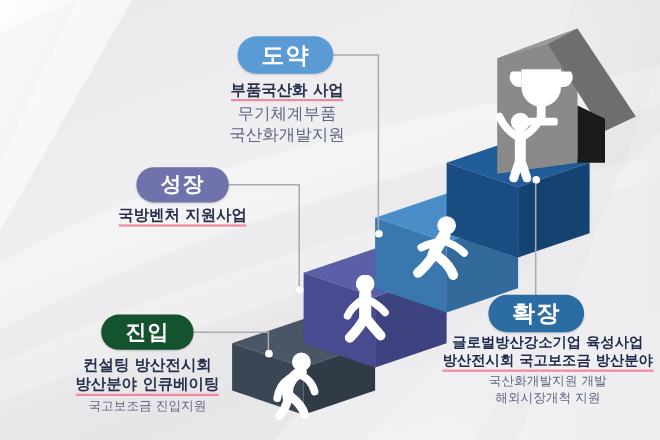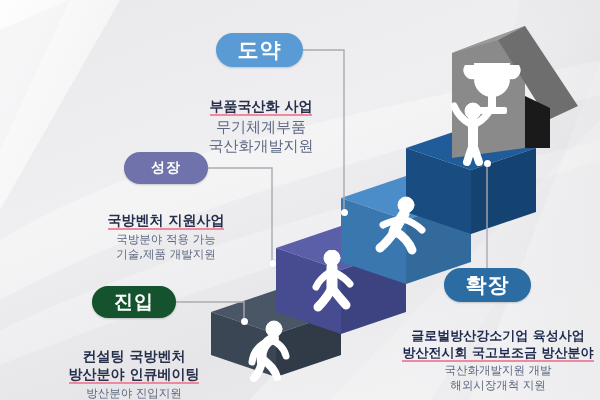--- a/index.html
+++ b/index.html
@@ -33,21 +33,21 @@
     display:flex;align-items:center;justify-content:center;
     border-radius:999px;
     color:#ffffff;
     font-weight:700;
     letter-spacing:1px;
     box-shadow:0 1px 2px rgba(0,0,0,.18);
     white-space:nowrap;
   }
 
   
-  .txt{position:absolute;text-align:center;white-space:nowrap;margin-top:24px;}
+  .txt{position:absolute;text-align:center;white-space:nowrap;}
   .txt .main{
     font-weight:700;
     line-height:1.28;
   }
   .txt .sub{
     line-height:1.3;
     margin-top:2px;
   }
   .ul{
     border-bottom:2px solid #f0899e;
@@ -194,49 +194,45 @@
 
   <div class="dot" style="left:241px;top:318px;"></div>
   <div class="dot" style="left:269px;top:260px;"></div>
   <div class="dot" style="left:341px;top:209px;"></div>
   <div class="dot" style="left:484px;top:160px;"></div>
 
   <div class="pill" style="left:92px;top:286px;width:84px;height:32px;font-size:19px;background:#14532d;">
     <span>진입</span>
   </div>
 
-  <div class="pill" style="left:124px;top:152px;width:84px;height:32px;font-size:14px;background:#6f72ab;">
+  <div class="pill" style="left:124px;top:152px;width:84px;height:32px;font-size:19px;background:#6f72ab;">
     <span>성장</span>
   </div>
 
   <div class="pill" style="left:444px;top:268px;width:87px;height:34px;font-size:21px;background:#2b6ca3;">
     <span>확장</span>
   </div>
 
   <div class="pill" style="left:216px;top:33px;width:87px;height:34px;font-size:21px;background:#5b9bd5;">
     <span>도약</span>
   </div>
 
   <div class="txt" style="left:38px;top:324px;width:192px;">
     <div class="main" style="font-size:14px;color:#262f4b;">
-      <div>컨설팅 국방벤처</div>
+      <div>컨설팅 방산전시회</div>
       <div><span class="ul">방산분야 인큐베이팅</span></div>
     </div>
     <div class="sub" style="font-size:11.5px;color:#5a6party;color:#5d6780;">
-      <div>방산분야 진입지원</div>
+      <div>국고보조금 진입지원</div>
     </div>
   </div>
 
   <div class="txt" style="left:68px;top:188px;width:196px;">
     <div class="main" style="font-size:14px;color:#262f4b;">
       <div><span class="ul">국방벤처 지원사업</span></div>
-    </div>
-    <div class="sub" style="font-size:11.5px;color:#5d6780;">
-      <div>국방분야 적용 가능</div>
-      <div>기술,제품 개발지원</div>
     </div>
   </div>
 
   <div class="txt" style="left:166px;top:74px;width:190px;">
     <div class="main" style="font-size:14px;color:#262f4b;">
       <div><span class="ul">부품국산화 사업</span></div>
     </div>
     <div class="sub" style="font-size:15px;color:#5d6780;">
       <div>무기체계부품</div>
       <div>국산화개발지원</div>

